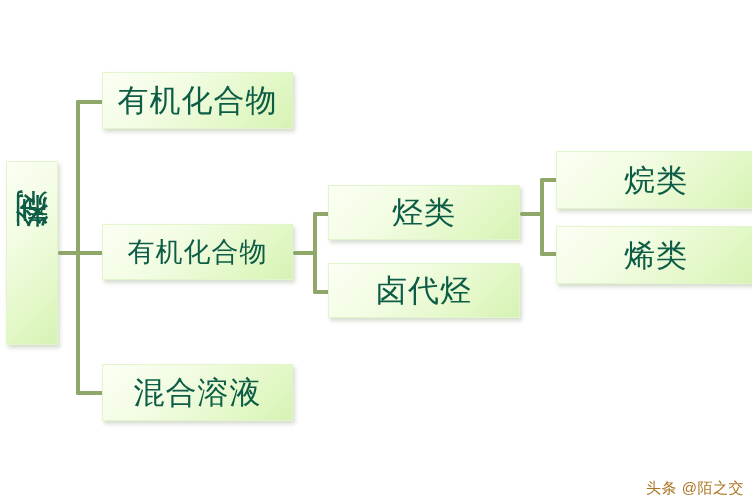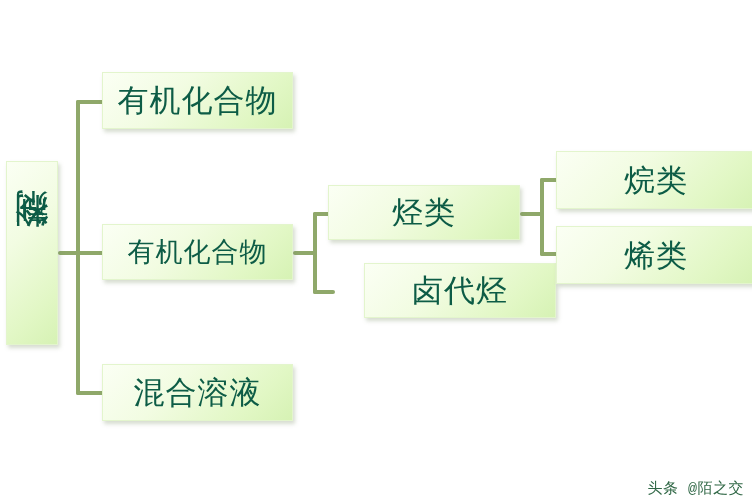--- a/index.html
+++ b/index.html
@@ -57,22 +57,22 @@
     transform: rotate(180deg);
     writing-mode: vertical-rl;
     display: block;
   }
 
   
   #watermark {
     position: absolute;
     right: 8px;
     bottom: 6px;
-    color: #14532d;
-    font-family: Liberation Mono, monospace;
+    color: #a16207;
+    font-family: Liberation Sans, sans-serif;
     font-size: 15px;
     letter-spacing: 0.5px;
     opacity: 0.88;
     white-space: nowrap;
   }
 </style>
 </head>
 <body>
 
 <div id="canvas">
@@ -110,21 +110,21 @@
   </div>
 
   <div class="node" style="left:102px; top:364px; width:191px; height:57px; font-size:31px;">
     <span class="lbl">混合溶液</span>
   </div>
 
   <div class="node" style="left:328px; top:185px; width:192px; height:55px; font-size:31px;">
     <span class="lbl">烃类</span>
   </div>
 
-  <div class="node" style="left:328px; top:263px; width:192px; height:55px; font-size:31px;margin-left:36px;">
+  <div class="node" style="left:328px; top:263px; width:192px; height:55px; font-size:31px;">
     <span class="lbl">卤代烃</span>
   </div>
 
   <div class="node" style="left:556px; top:151px; width:200px; height:58px; font-size:31px;">
     <span class="lbl">烷类</span>
   </div>
 
   <div class="node" style="left:556px; top:226px; width:200px; height:58px; font-size:31px;">
     <span class="lbl">烯类</span>
   </div>

